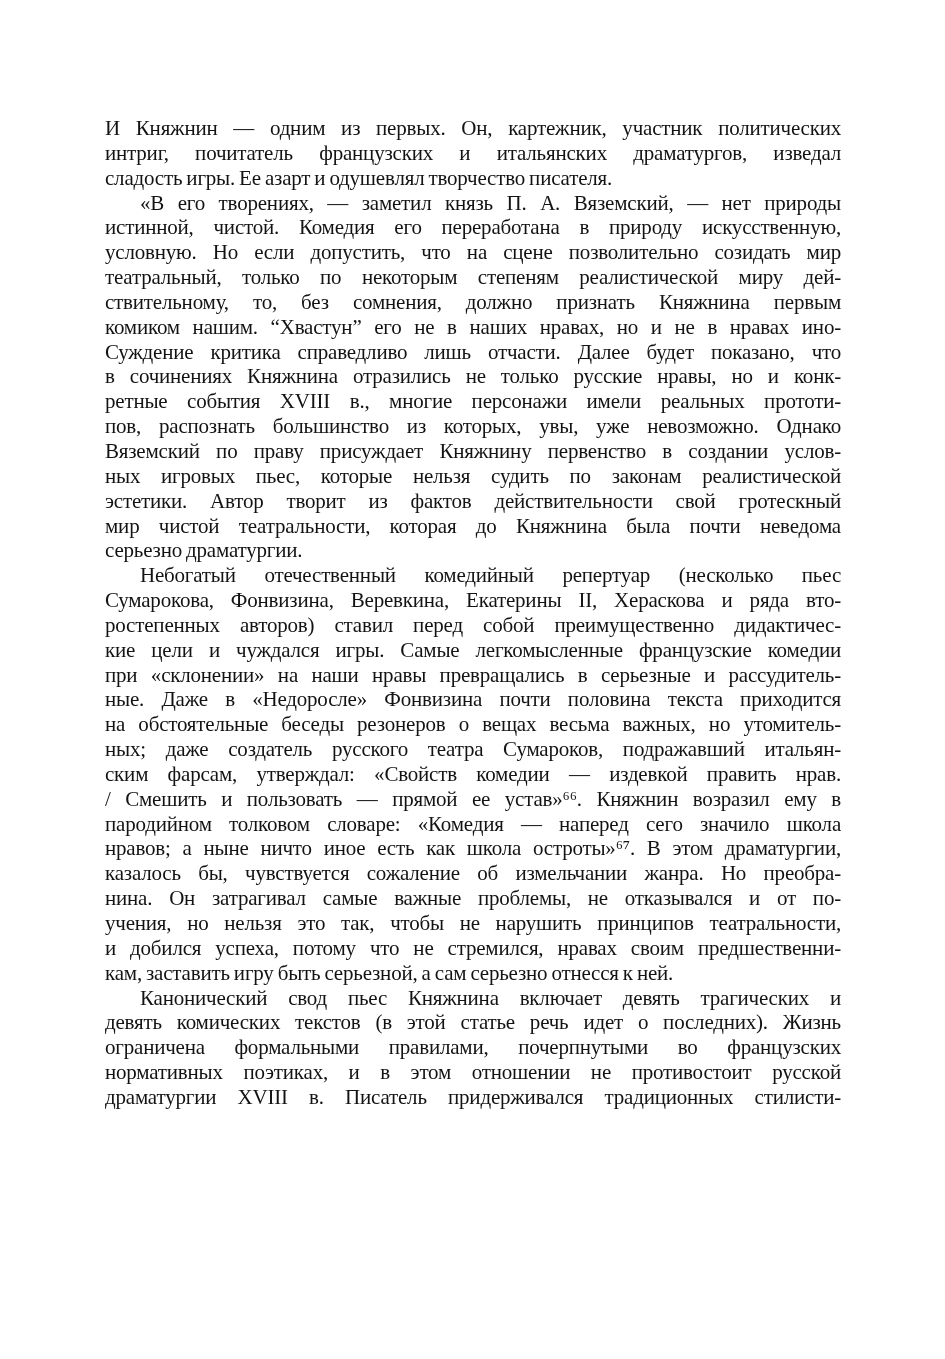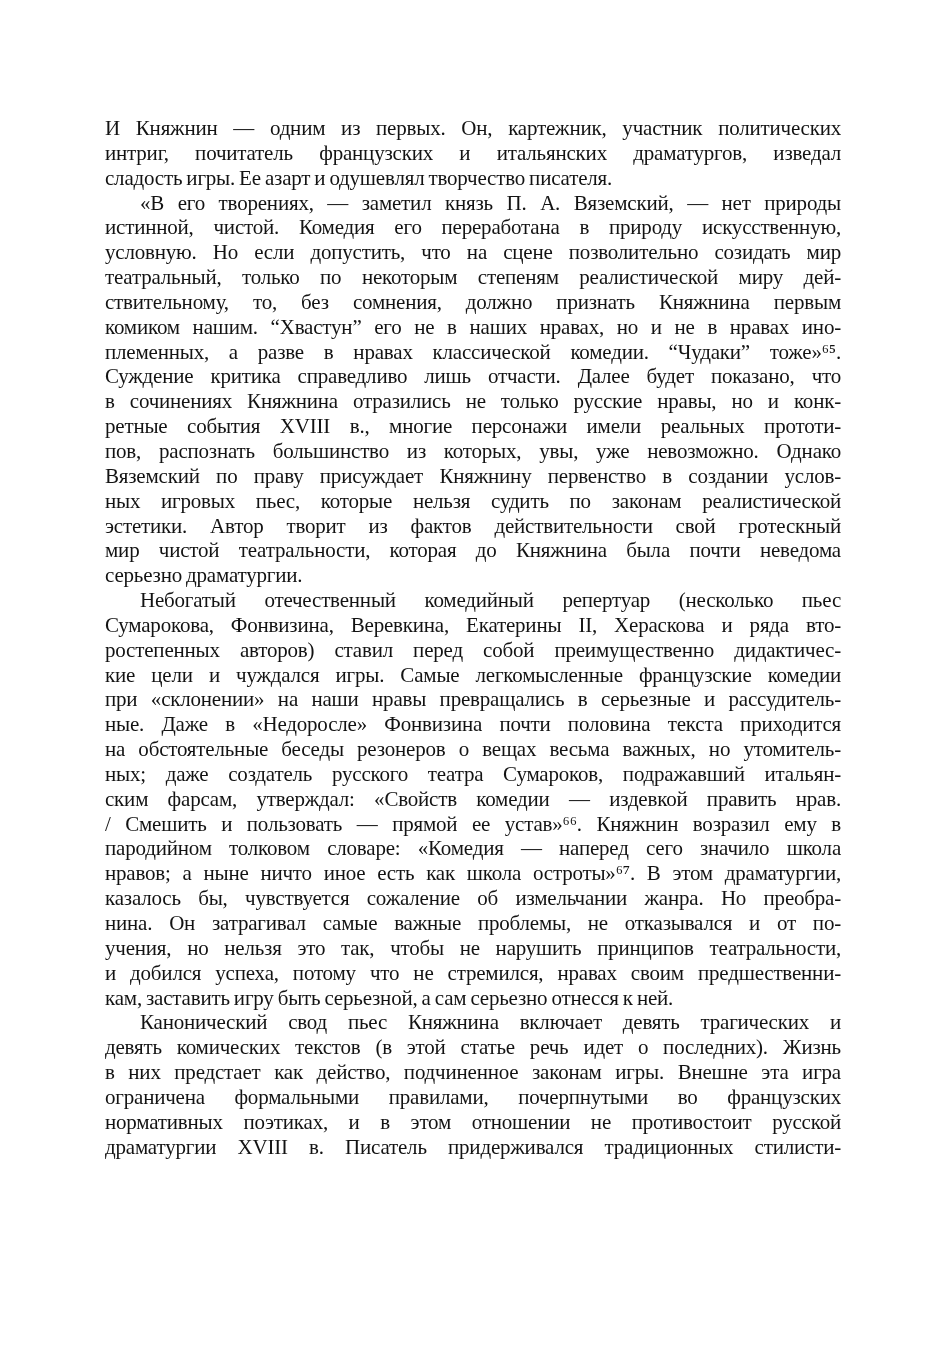--- a/index.html
+++ b/index.html
@@ -46,21 +46,20 @@
   <main class="text-block" id="text-block">
       <div class="line">И Княжнин — одним из первых. Он, картежник, участник политических</div>
       <div class="line">интриг, почитатель французских и итальянских драматургов, изведал</div>
       <div class="line short">сладость игры. Ее азарт и одушевлял творчество писателя.</div>
       <div class="line indent">«В его творениях, — заметил князь П. А. Вяземский, — нет природы</div>
       <div class="line">истинной, чистой. Комедия его переработана в природу искусственную,</div>
       <div class="line">условную. Но если допустить, что на сцене позволительно созидать мир</div>
       <div class="line">театральный, только по некоторым степеням реалистической миру дей-</div>
       <div class="line">ствительному, то, без сомнения, должно признать Княжнина первым</div>
       <div class="line">комиком нашим. “Хвастун” его не в наших нравах, но и не в нравах ино-</div>
-      <div class="line">племенных, а разве в нравах классической комедии. “Чудаки” тоже»⁶⁵.</div>
       <div class="line">Суждение критика справедливо лишь отчасти. Далее будет показано, что</div>
       <div class="line">в сочинениях Княжнина отразились не только русские нравы, но и конк-</div>
       <div class="line">ретные события XVIII в., многие персонажи имели реальных прототи-</div>
       <div class="line">пов, распознать большинство из которых, увы, уже невозможно. Однако</div>
       <div class="line">Вяземский по праву присуждает Княжнину первенство в создании услов-</div>
       <div class="line">ных игровых пьес, которые нельзя судить по законам реалистической</div>
       <div class="line">эстетики. Автор творит из фактов действительности свой гротескный</div>
       <div class="line">мир чистой театральности, которая до Княжнина была почти неведома</div>
       <div class="line short">серьезно драматургии.</div>
       <div class="line indent">Небогатый отечественный комедийный репертуар (несколько пьес</div>
@@ -75,19 +74,18 @@
       <div class="line">/ Смешить и пользовать — прямой ее устав»⁶⁶. Княжнин возразил ему в</div>
       <div class="line">пародийном толковом словаре: «Комедия — наперед сего значило школа</div>
       <div class="line">нравов; а ныне ничто иное есть как школа остроты»⁶⁷. В этом драматургии,</div>
       <div class="line">казалось бы, чувствуется сожаление об измельчании жанра. Но преобра-</div>
       <div class="line">нина. Он затрагивал самые важные проблемы, не отказывался и от по-</div>
       <div class="line">учения, но нельзя это так, чтобы не нарушить принципов театральности,</div>
       <div class="line">и добился успеха, потому что не стремился, нравах своим предшественни-</div>
       <div class="line short">кам, заставить игру быть серьезной, а сам серьезно отнесся к ней.</div>
       <div class="line indent">Канонический свод пьес Княжнина включает девять трагических и</div>
       <div class="line">девять комических текстов (в этой статье речь идет о последних). Жизнь</div>
-      <div class="line">в них предстает как действо, подчиненное законам игры. Внешне эта игра</div>
       <div class="line">ограничена формальными правилами, почерпнутыми во французских</div>
       <div class="line">нормативных поэтиках, и в этом отношении не противостоит русской</div>
       <div class="line">драматургии XVIII в. Писатель придерживался традиционных стилисти-</div>
     </main>
   <footer class="page-number">XXI</footer>
 </div>
 
 </body></html>

